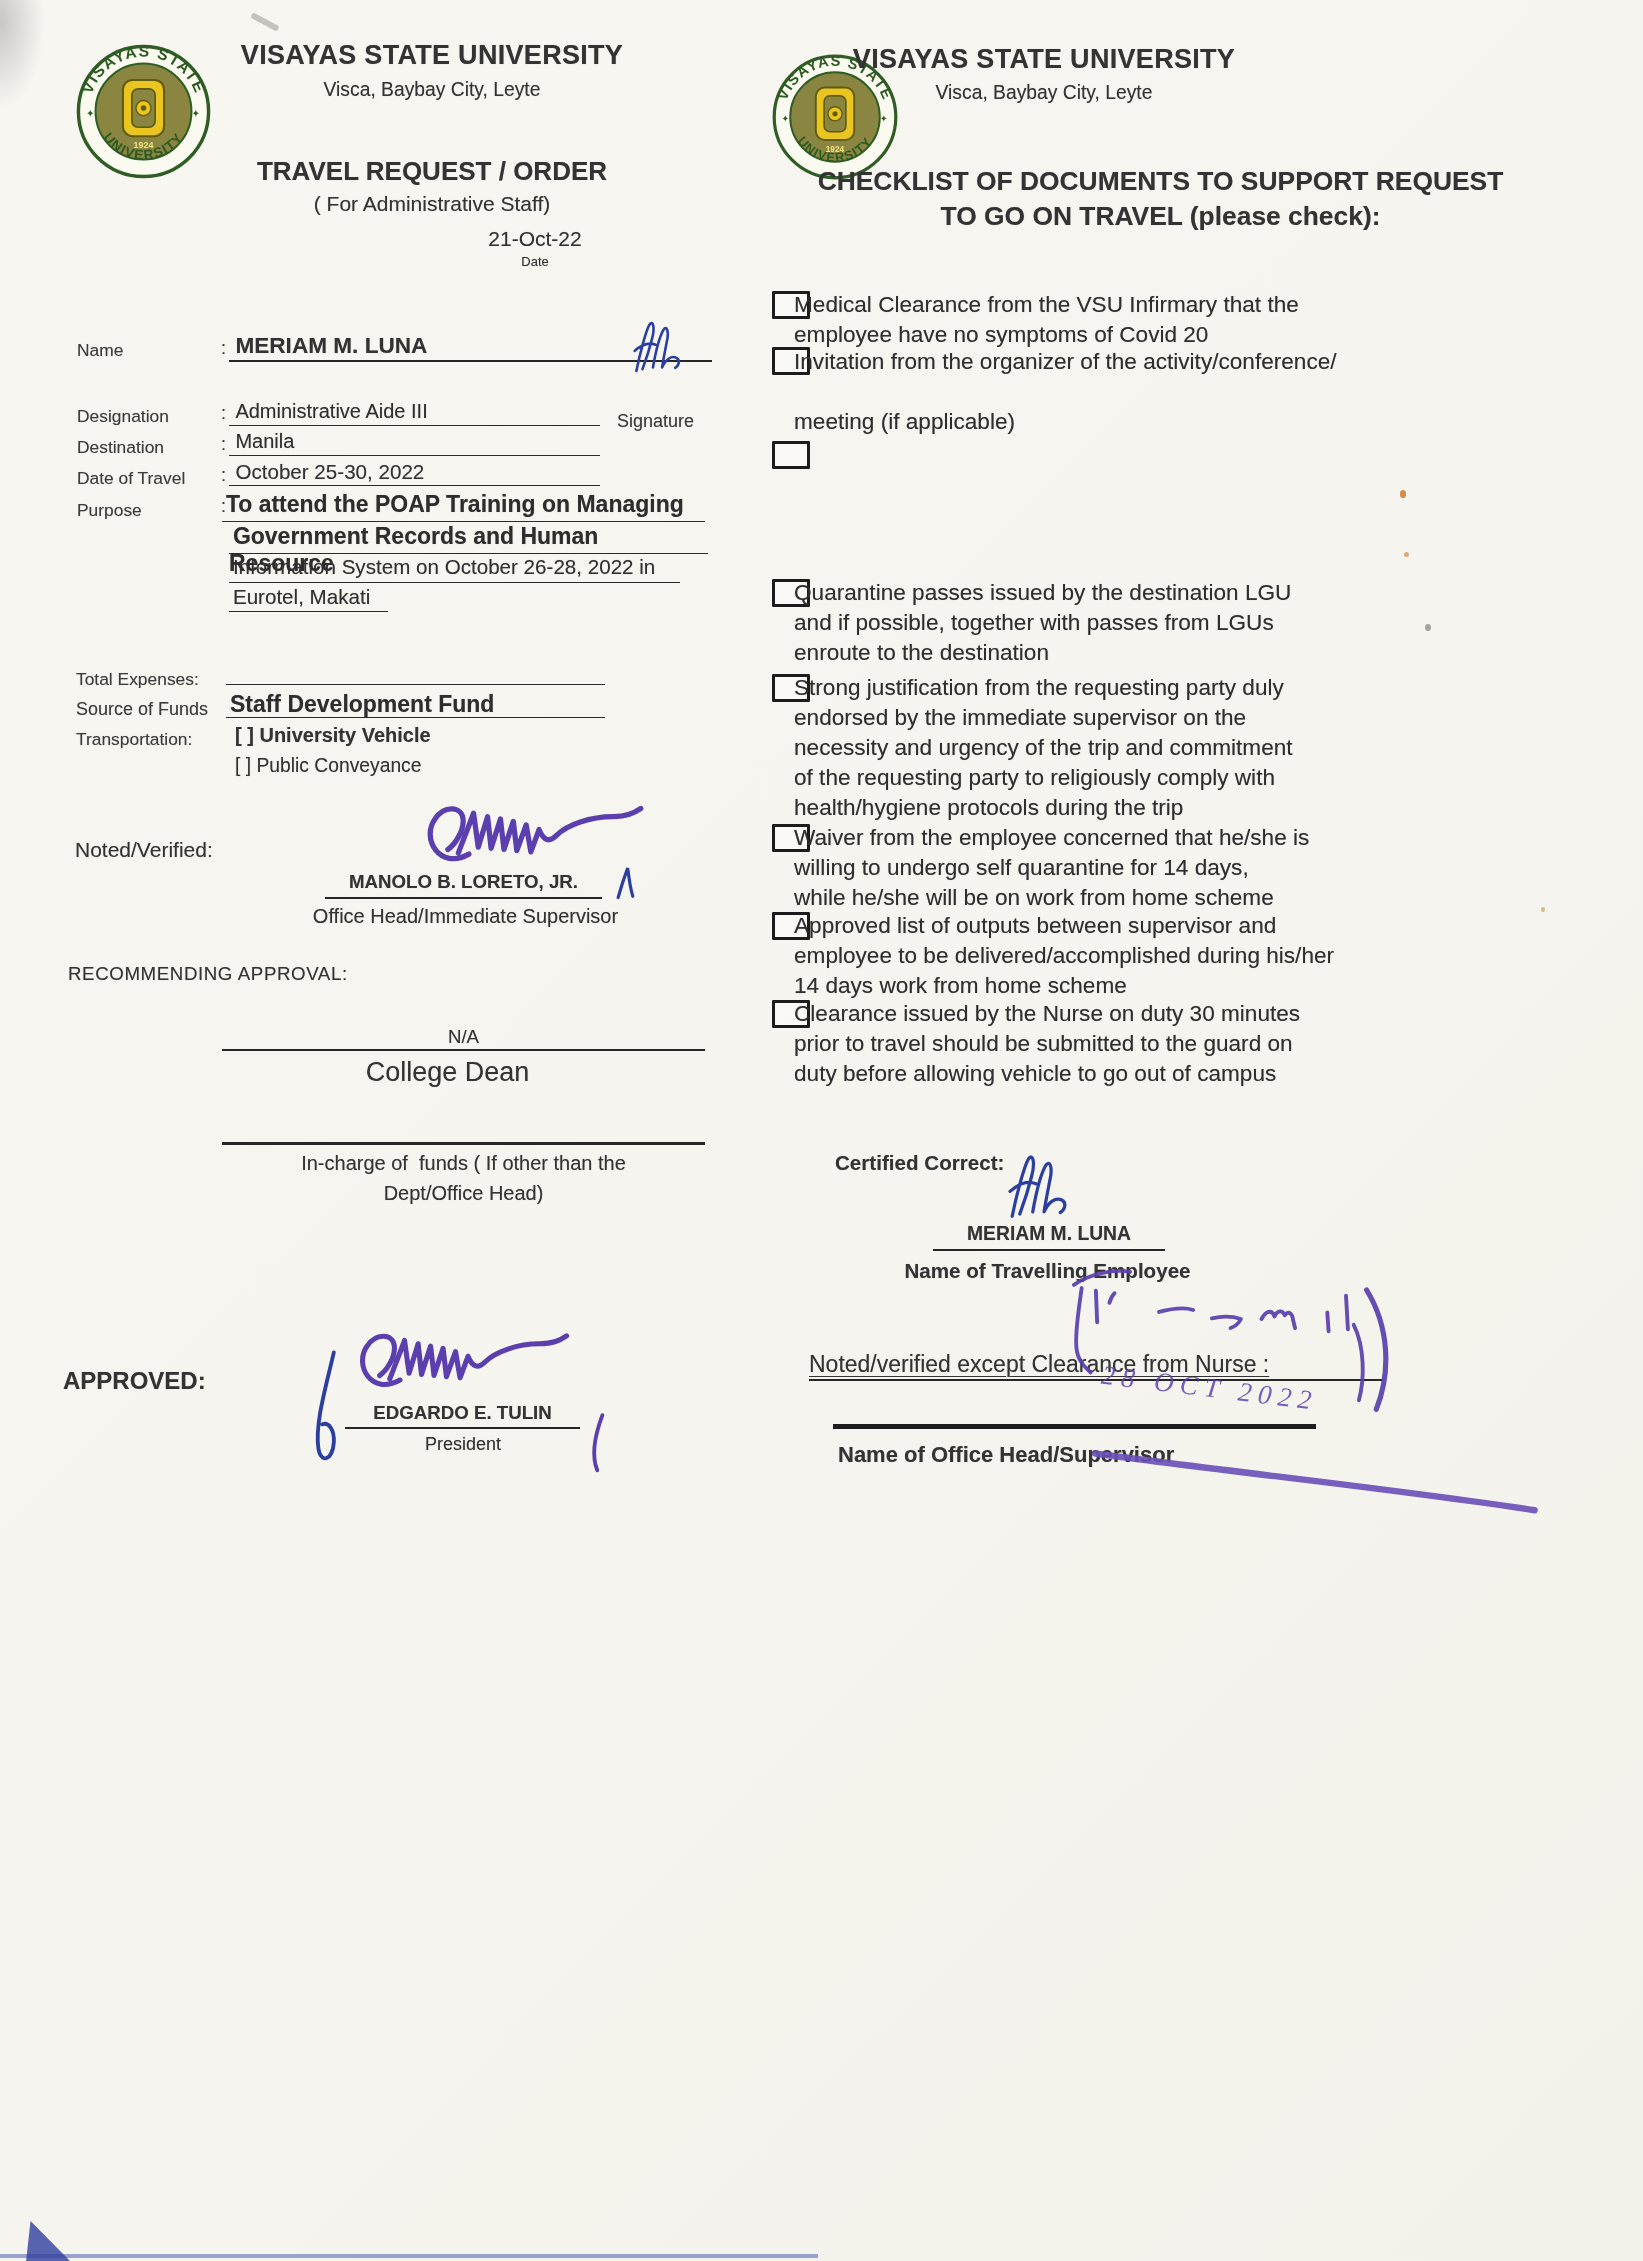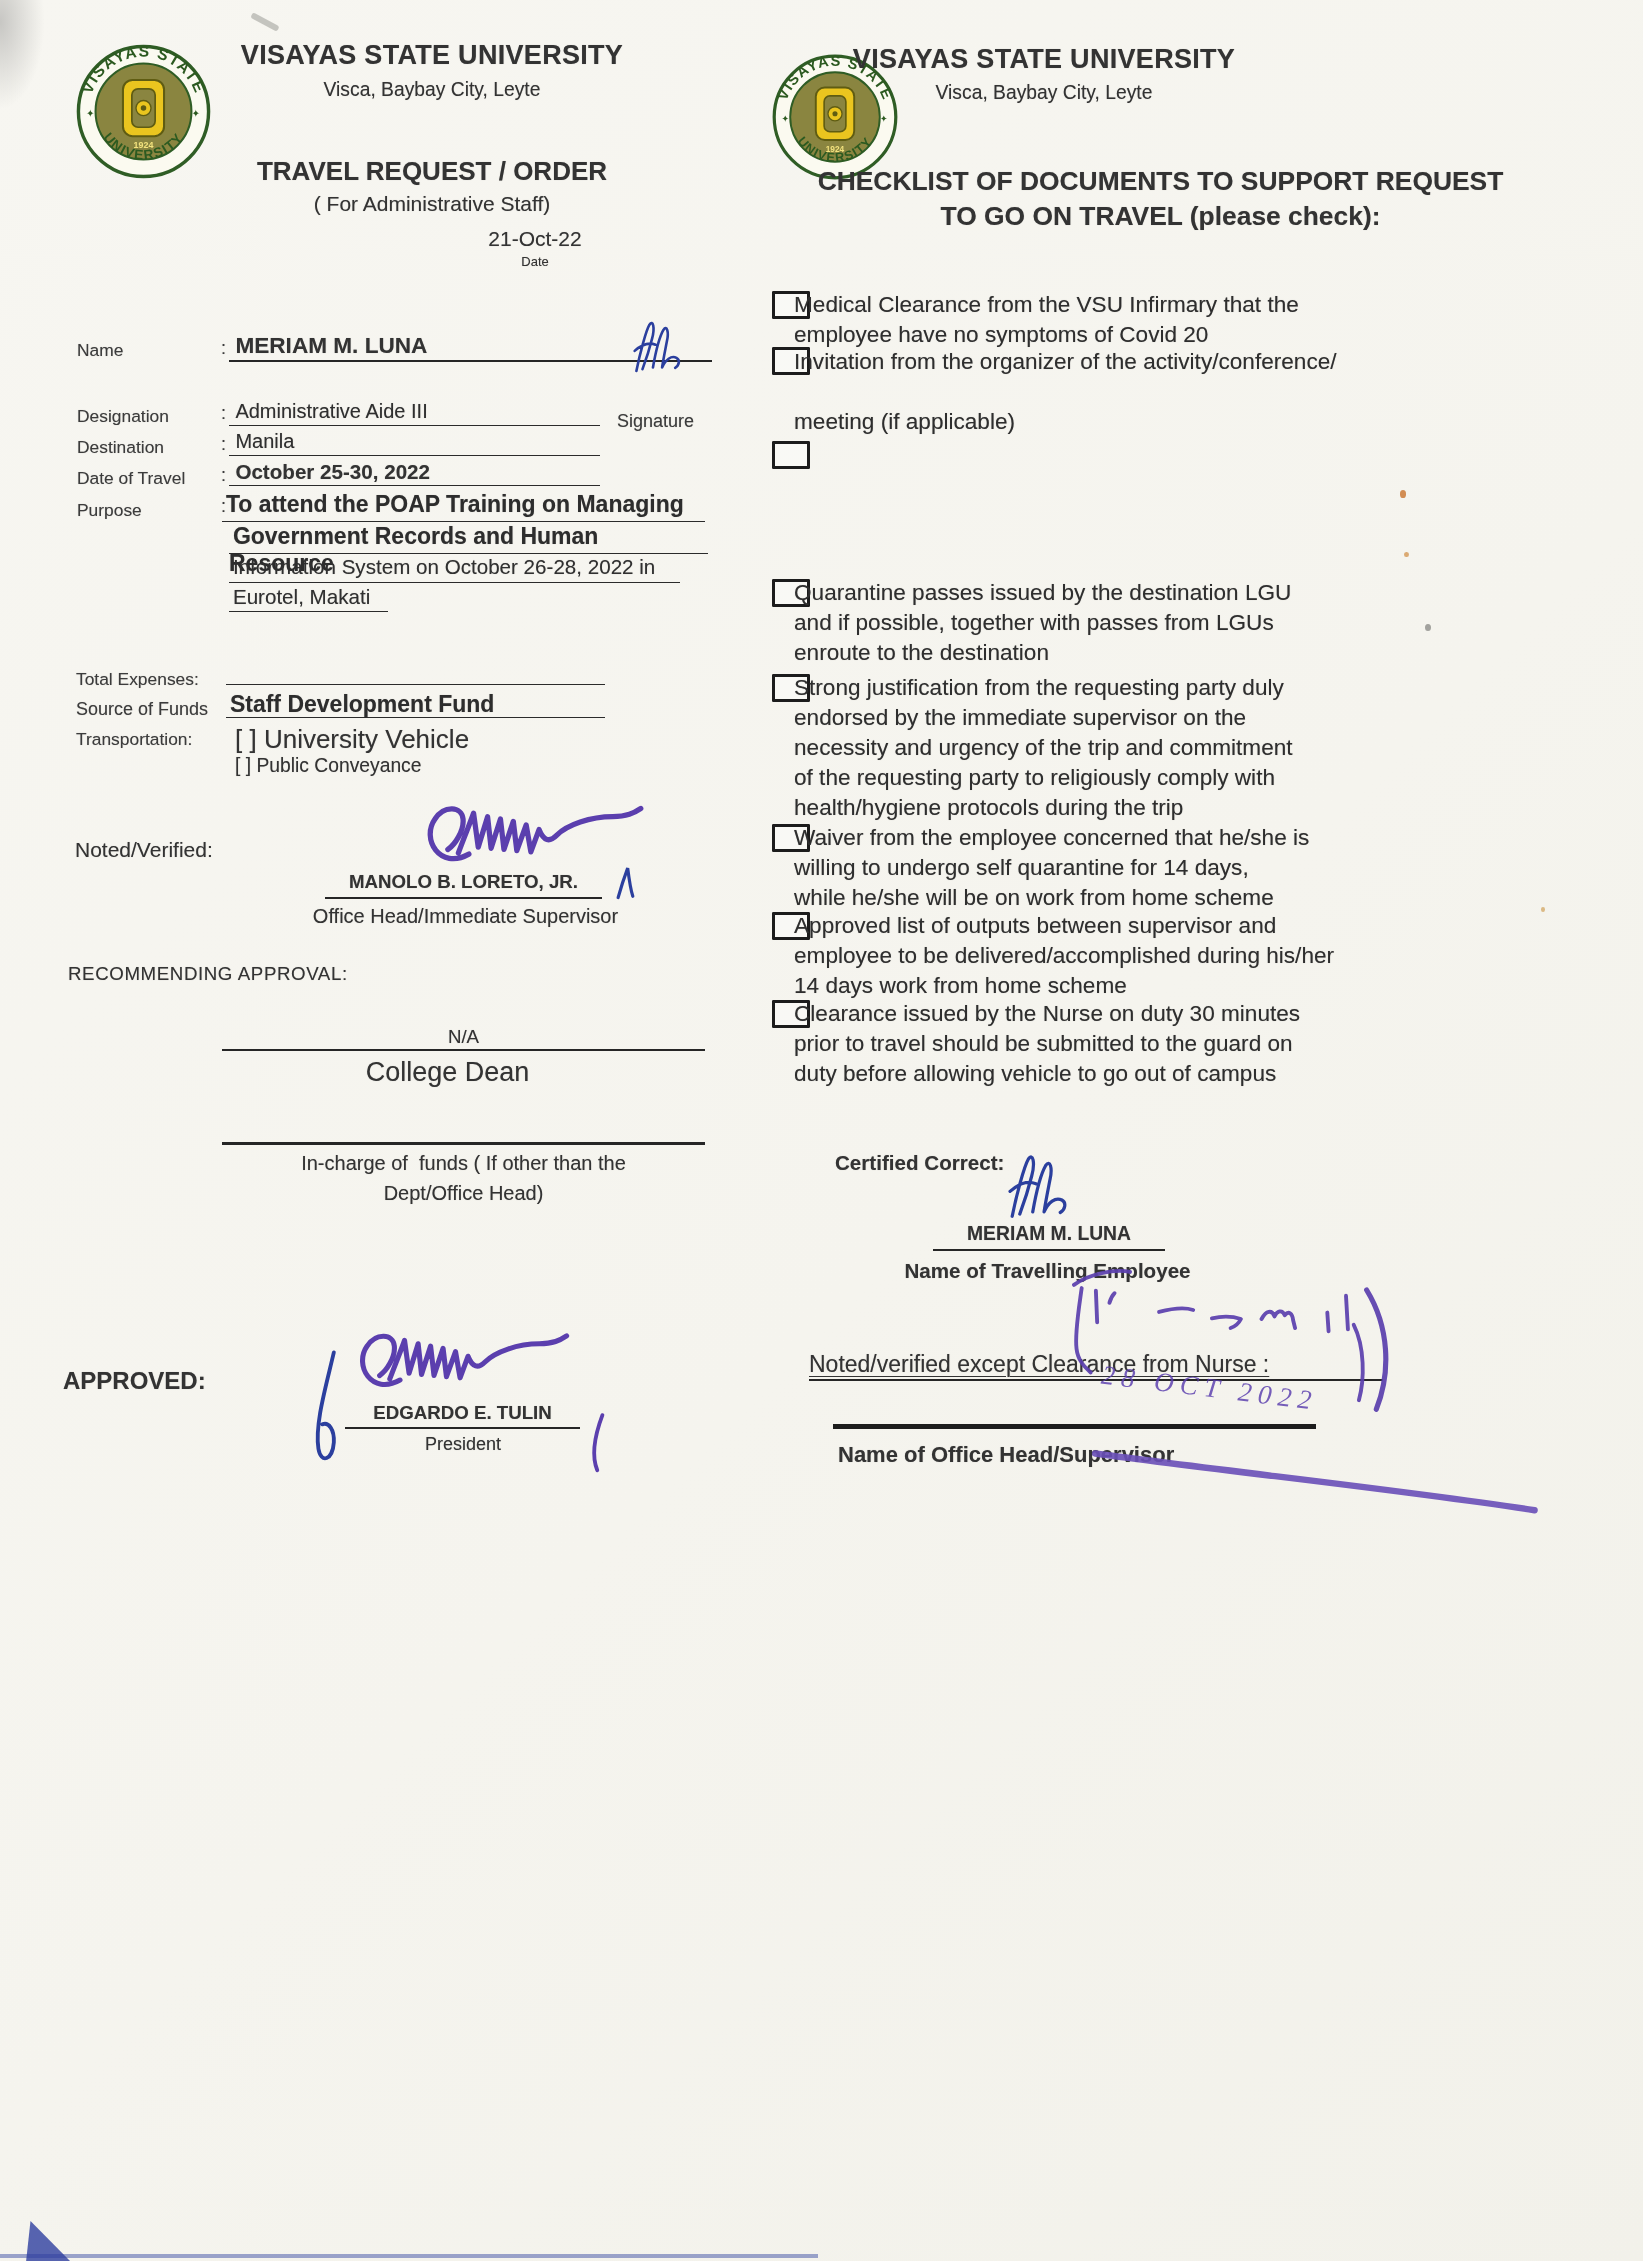--- a/index.html
+++ b/index.html
@@ -88,21 +88,21 @@
 
   <div class="abs txt lbl" style="left:77px;top:437px">Destination</div>
   <div class="abs txt colon" style="left:221px;top:434px">:</div>
   <div class="abs uline3" style="left:229px;top:430px;width:371px;height:24.5px">
     <span class="txt val">Manila</span>
   </div>
 
   <div class="abs txt lbl" style="left:77px;top:468px">Date of Travel</div>
   <div class="abs txt colon" style="left:221px;top:465px">:</div>
   <div class="abs uline3" style="left:229px;top:460px;width:371px;height:24.5px">
-    <span class="txt" style="font-size:20.6px;font-weight:700;padding-left:6.4px">October 25-30, 2022</span>
+    <span class="txt" style="font-size:20.6px;font-weight:400;padding-left:6.4px">October 25-30, 2022</span>
   </div>
 
   <div class="abs txt lbl" style="left:77px;top:500px">Purpose</div>
   <div class="abs txt colon" style="left:221px;top:496px">:</div>
   <div class="abs uline3" style="left:222px;top:491px;width:483px;height:30px">
     <span class="txt val-lg">To attend the POAP Training on Managing</span>
   </div>
   <div class="abs uline3" style="left:229px;top:523px;width:479px;height:30px">
     <span class="txt val-lg">Government Records and Human Resource</span>
   </div>
@@ -113,21 +113,21 @@
     <span class="txt val-md">Eurotel, Makati</span>
   </div>
 
   <div class="abs txt lbl" style="left:76px;top:669px">Total Expenses:</div>
   <div class="abs uline3" style="left:226px;top:657px;width:379px;height:27px"></div>
   <div class="abs txt lbl" style="left:76px;top:699px;font-size:18px">Source of Funds</div>
   <div class="abs uline3" style="left:226px;top:691px;width:379px;height:26px">
     <span class="txt val-lg">Staff Development Fund</span>
   </div>
   <div class="abs txt lbl" style="left:76px;top:729px">Transportation:</div>
-  <div class="abs txt pre" style="left:235px;top:724px;font-size:26px;font-weight:400">[ ] University Vehicle</div>
+  <div class="abs txt pre" style="left:235px;top:724px;font-size:20px;font-weight:700">[ ] University Vehicle</div>
   <div class="abs txt pre" style="left:235px;top:755px;font-size:19.3px;font-weight:500">[ ] Public Conveyance</div>
 
   <div class="abs txt" style="left:75px;top:838px;font-size:21px">Noted/Verified:</div>
   <svg class="abs sig ink-p" viewBox="0 0 420 130" style="left:383px;top:798px;width:277px;height:76px">
       <use href="#sigC"></use>
     </svg>
   <div class="abs ctr uline4" style="left:325px;top:871px;width:277px;height:26px">
     <span class="txt b" style="font-size:18.7px">MANOLO B. LORETO, JR.</span>
   </div>
   <svg class="abs sig ink-b" viewBox="0 0 36 60" style="left:613px;top:864px;width:23px;height:39px">

